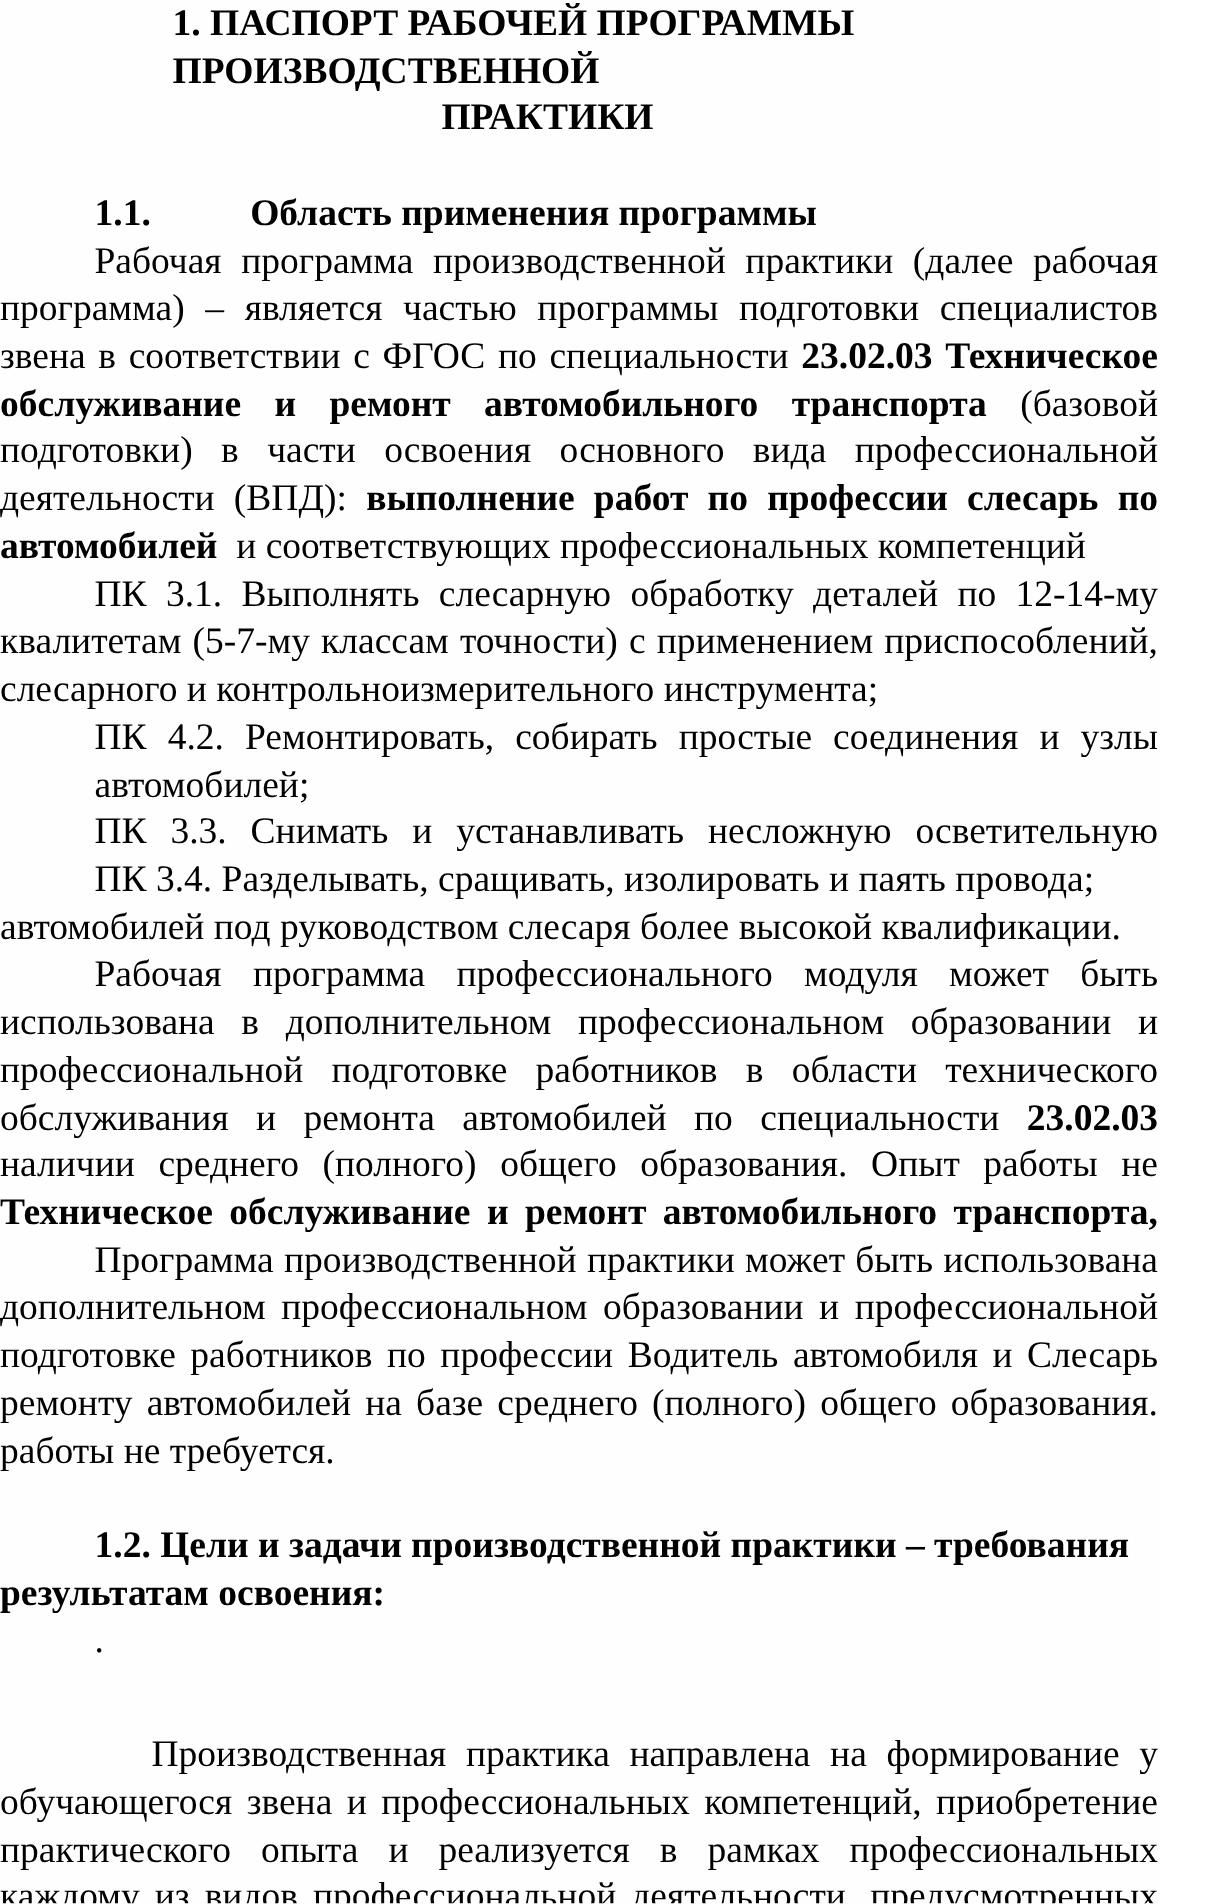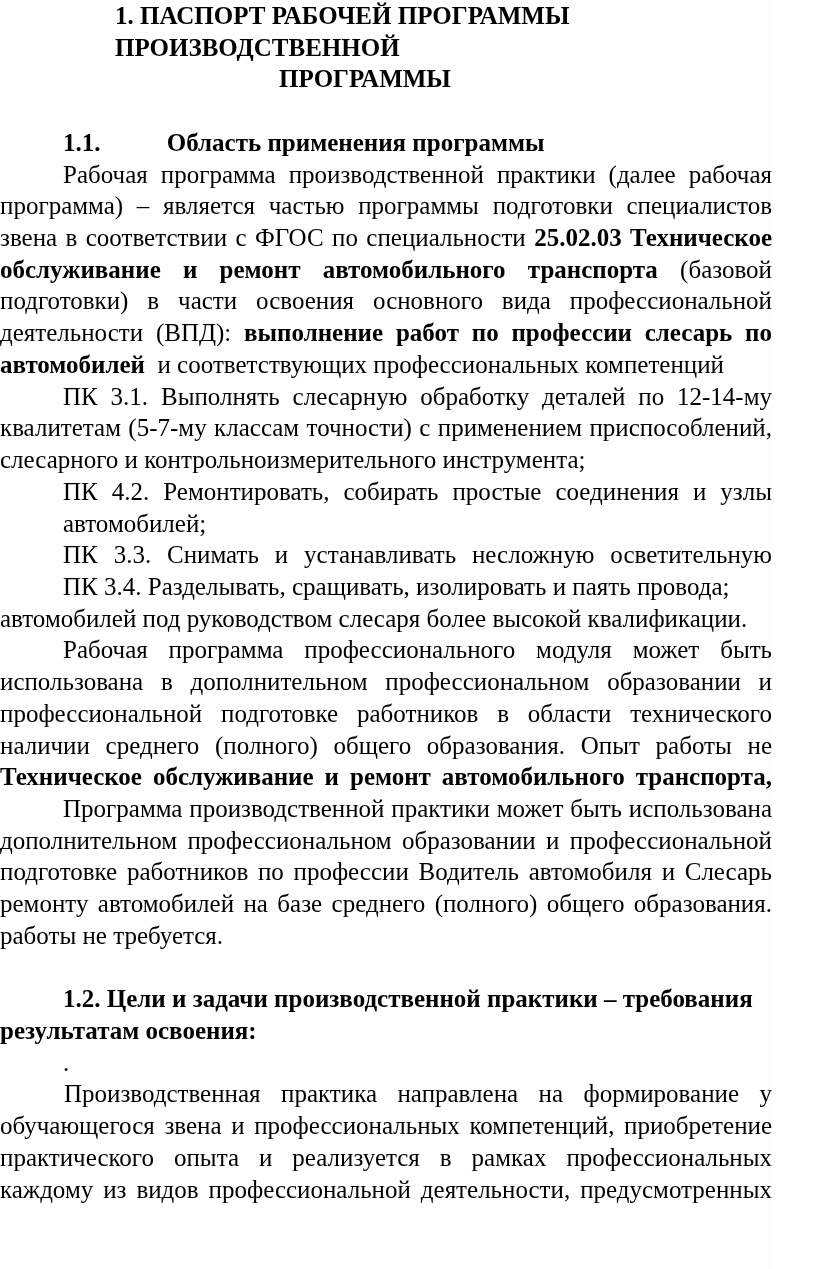--- a/index.html
+++ b/index.html
@@ -35,49 +35,50 @@
     height: 1px;
     vertical-align: baseline;
   }
 </style>
 </head>
 <body>
 
 <div class="page" style="background: rgb(254, 254, 254); color: rgb(0, 0, 0);">
     <div class="line l" style="padding-left: 115px;"><b>1. ПАСПОРТ РАБОЧЕЙ ПРОГРАММЫ</b></div>
     <div class="line l" style="padding-left: 115px;"><b>ПРОИЗВОДСТВЕННОЙ</b></div>
-    <div class="line c" style="padding-right: 42px;"><b>ПРОГРАММЫ</b></div>
+    <div class="line c" style="padding-right: 42px;"><b>ПРАКТИКИ</b></div>
     <div class="line l">&nbsp;</div>
     <div class="line l" style="padding-left: 63px;"><b>1.1.</b><span class="tab" style="width: 60px;"></span> <b>Область применения программы</b></div>
     <div class="line j" style="padding-left: 63px;"><span>Рабочая программа производственной практики (далее рабочая</span></div>
     <div class="line j"><span>программа) – является частью программы подготовки специалистов среднего</span></div>
-    <div class="line j"><span>звена в соответствии с ФГОС по специальности </span><b>25.02.03 Техническое</b></div>
+    <div class="line j"><span>звена в соответствии с ФГОС по специальности </span><b>23.02.03 Техническое</b></div>
     <div class="line j"><b>обслуживание и ремонт автомобильного транспорта</b><span> (базовой</span></div>
     <div class="line j"><span>подготовки) в части освоения основного вида профессиональной</span></div>
     <div class="line j"><span>деятельности (ВПД): </span><b>выполнение работ по профессии слесарь по ремонту</b></div>
     <div class="line l"><b>автомобилей</b><span>&nbsp; и соответствующих профессиональных компетенций (ПК):</span></div>
     <div class="line j" style="padding-left: 63px;"><span>ПК 3.1. Выполнять слесарную обработку деталей по 12-14-му</span></div>
     <div class="line j"><span>квалитетам (5-7-му классам точности) с применением приспособлений,</span></div>
     <div class="line l"><span>слесарного и контрольноизмерительного инструмента;</span></div>
     <div class="line j" style="padding-left: 63px;"><span>ПК 4.2. Ремонтировать, собирать простые соединения и узлы</span></div>
     <div class="line l" style="padding-left: 63px;"><span>автомобилей;</span></div>
     <div class="line j" style="padding-left: 63px;"><span>ПК 3.3. Снимать и устанавливать несложную осветительную арматуру;</span></div>
     <div class="line l" style="padding-left: 63px;"><span>ПК 3.4. Разделывать, сращивать, изолировать и паять провода;</span></div>
     <div class="line l"><span>автомобилей под руководством слесаря более высокой квалификации.</span></div>
     <div class="line j" style="padding-left: 63px;"><span>Рабочая программа профессионального модуля может быть</span></div>
     <div class="line j"><span>использована в дополнительном профессиональном образовании и</span></div>
     <div class="line j"><span>профессиональной подготовке работников в области технического</span></div>
+    <div class="line j"><span>обслуживания и ремонта автомобилей по специальности </span><b>23.02.03</b></div>
     <div class="line j"><span>наличии среднего (полного) общего образования. Опыт работы не требуется.</span></div>
     <div class="line j"><b>Техническое обслуживание и ремонт автомобильного транспорта,</b><span> при</span></div>
     <div class="line j" style="padding-left: 63px;"><span>Программа производственной практики может быть использована в</span></div>
     <div class="line j"><span>дополнительном профессиональном образовании и профессиональной</span></div>
     <div class="line j"><span>подготовке работников по профессии Водитель автомобиля и Слесарь по</span></div>
     <div class="line j"><span>ремонту автомобилей на базе среднего (полного) общего образования. Опыт</span></div>
     <div class="line l"><span>работы не требуется.</span></div>
     <div class="line l">&nbsp;</div>
     <div class="line l" style="padding-left: 63px;"><b>1.2. Цели и задачи производственной практики – требования к</b></div>
     <div class="line l"><b>результатам освоения:</b></div>
     <div class="line l" style="padding-left: 63px;"><span>.</span></div>
-    <div class="line j" style="padding-left: 64px;"><span>Производственная практика направлена на формирование у</span></div>
+    <div class="line j" style="padding-left: 101px; margin-top: 44px;"><span>Производственная практика направлена на формирование у</span></div>
     <div class="line j"><span>обучающегося звена и профессиональных компетенций, приобретение</span></div>
     <div class="line j"><span>практического опыта и реализуется в рамках профессиональных модулей по</span></div>
     <div class="line j"><span>каждому из видов профессиональной деятельности, предусмотренных ФГОС</span></div>
   </div>
 
 </body></html>

